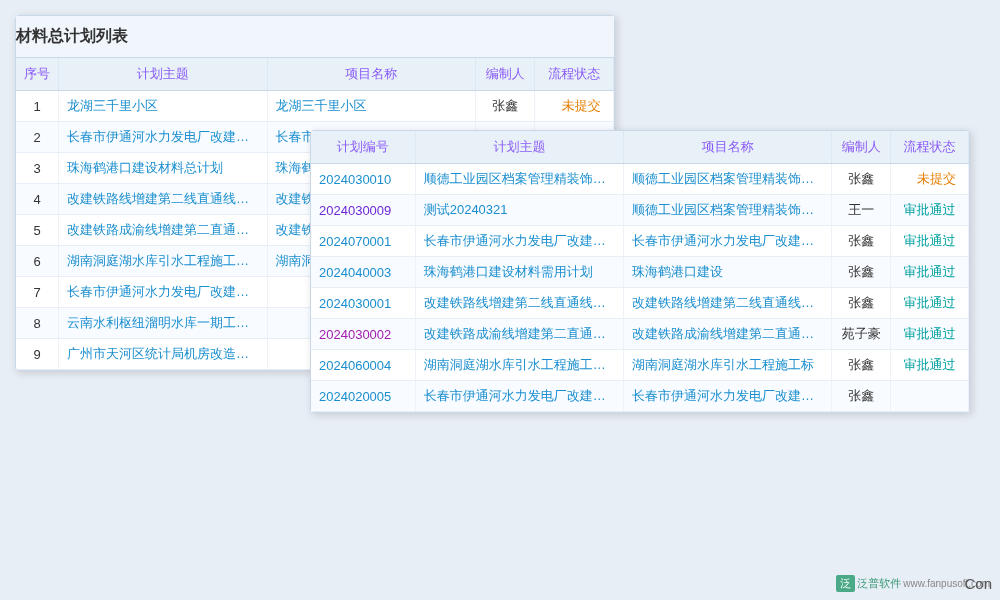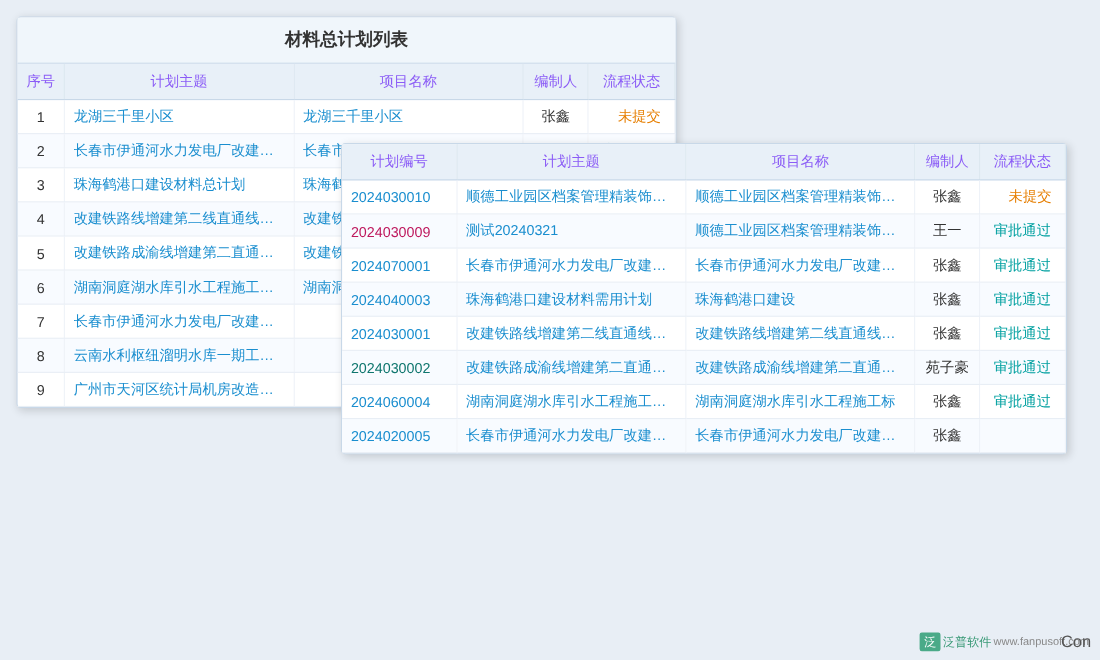--- a/index.html
+++ b/index.html
@@ -15,21 +15,20 @@
 
     .table-panel {
       background: #fff;
       border: 1px solid #c8d8e8;
       border-radius: 4px;
       position: absolute;
       box-shadow: 2px 2px 8px rgba(0,0,0,0.15);
     }
 
     .panel-title {
-      text-align: center;
       padding: 10px 0;
       font-size: 16px;
       font-weight: bold;
       color: #333;
       border-bottom: 1px solid #c8d8e8;
       background: #f0f6fb;
     }
 
     table {
       width: 100%;
@@ -185,21 +184,21 @@
     </thead>
     <tbody id="table2-body">
     <tr>
     <td class="col-code" style="color:#1a8ecf;">2024030010</td>
     <td class="col-theme2" style="color:#1a8ecf;" title="顺德工业园区档案管理精装饰工程（...">顺德工业园区档案管理精装饰工程（...</td>
     <td class="col-project2" style="color:#1a8ecf;" title="顺德工业园区档案管理精装饰工程（...">顺德工业园区档案管理精装饰工程（...</td>
     <td class="col-editor2">张鑫</td>
     <td class="col-status2 status-pending">未提交</td>
   </tr>
         <tr>
-    <td class="col-code" style="color:#be185d;">2024030009</td>
+    <td class="col-code" style="color:#6d28d9;">2024030009</td>
     <td class="col-theme2" style="color:#1a8ecf;" title="测试20240321">测试20240321</td>
     <td class="col-project2" style="color:#1a8ecf;" title="顺德工业园区档案管理精装饰工程（...">顺德工业园区档案管理精装饰工程（...</td>
     <td class="col-editor2">王一</td>
     <td class="col-status2 status-approved">审批通过</td>
   </tr>
         <tr>
     <td class="col-code" style="color:#1a8ecf;margin-top:32px;">2024070001</td>
     <td class="col-theme2" style="color:#1a8ecf;" title="长春市伊通河水力发电厂改建工程合...">长春市伊通河水力发电厂改建工程合...</td>
     <td class="col-project2" style="color:#1a8ecf;" title="长春市伊通河水力发电厂改建工程">长春市伊通河水力发电厂改建工程</td>
     <td class="col-editor2">张鑫</td>
@@ -213,21 +212,21 @@
     <td class="col-status2 status-approved">审批通过</td>
   </tr>
         <tr>
     <td class="col-code" style="color:#1a8ecf;">2024030001</td>
     <td class="col-theme2" style="color:#1a8ecf;" title="改建铁路线增建第二线直通线（成都...">改建铁路线增建第二线直通线（成都...</td>
     <td class="col-project2" style="color:#1a8ecf;" title="改建铁路线增建第二线直通线（成都...">改建铁路线增建第二线直通线（成都...</td>
     <td class="col-editor2">张鑫</td>
     <td class="col-status2 status-approved">审批通过</td>
   </tr>
         <tr>
-    <td class="col-code" style="color:#0f766e;">2024030002</td>
+    <td class="col-code" style="color:#a21caf;">2024030002</td>
     <td class="col-theme2" style="color:#1a8ecf;" title="改建铁路成渝线增建第二直通线（成...">改建铁路成渝线增建第二直通线（成...</td>
     <td class="col-project2" style="color:#1a8ecf;" title="改建铁路成渝线增建第二直通线（成...">改建铁路成渝线增建第二直通线（成...</td>
     <td class="col-editor2">苑子豪</td>
     <td class="col-status2 status-approved">审批通过</td>
   </tr>
         <tr>
     <td class="col-code" style="color:#1a8ecf;">2024060004</td>
     <td class="col-theme2" style="color:#1a8ecf;" title="湖南洞庭湖水库引水工程施工标材...">湖南洞庭湖水库引水工程施工标材...</td>
     <td class="col-project2" style="color:#1a8ecf;" title="湖南洞庭湖水库引水工程施工标">湖南洞庭湖水库引水工程施工标</td>
     <td class="col-editor2">张鑫</td>

